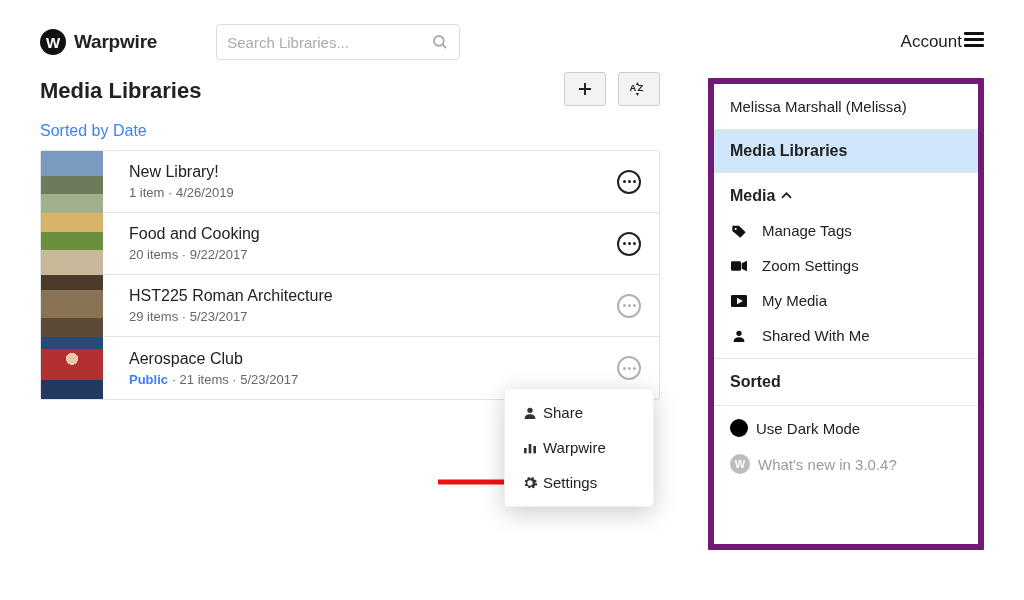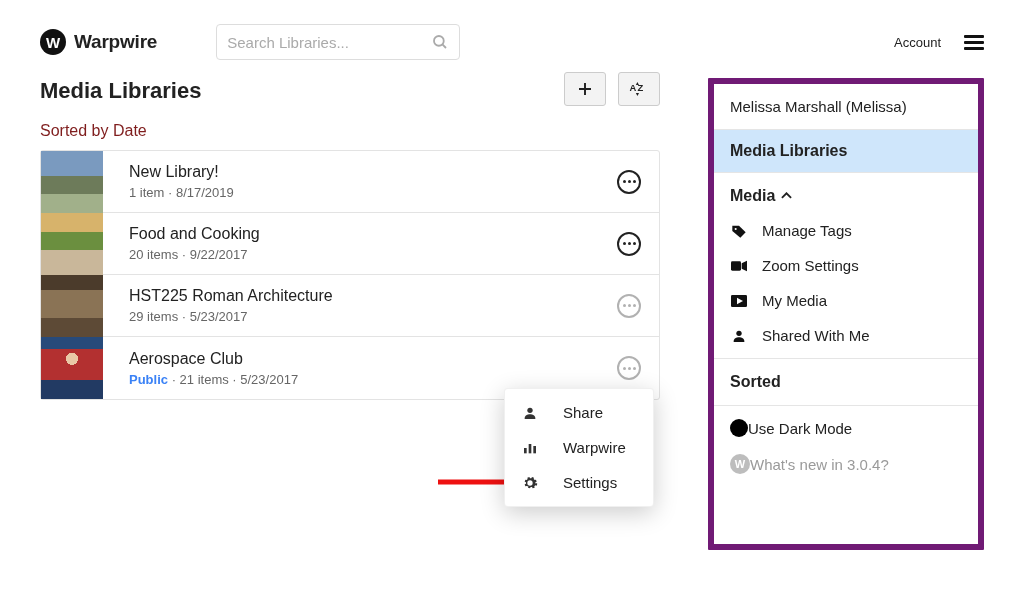--- a/index.html
+++ b/index.html
@@ -46,23 +46,23 @@
   .search input {
     border: none; outline: none;
     flex: 1;
     font-size: 15px;
     color: #333;
     background: transparent;
   }
   .search input::placeholder { color: #aaa; }
   .spacer { flex: 1; }
   .account {
-    display: flex; align-items: center;
-    gap: 23px;
-    font-size: 13px;
+    display: flex; align-items: flex-start;
+    gap: 2px;
+    font-size: 17px;
   }
   .hamburger { display: flex; flex-direction: column; gap: 3px; cursor: pointer; }
   .hamburger span { width: 20px; height: 3px; background: #111; border-radius: 1px; }
 
   .main {
     display: flex;
     padding: 0 40px;
     gap: 48px;
   }
   .col-left { width: 620px; position: relative; }
@@ -83,21 +83,21 @@
     width: 42px; height: 34px;
     border: 1px solid #ccc;
     border-radius: 3px;
     background: #f3f3f3;
     display: flex; align-items: center; justify-content: center;
     cursor: pointer;
   }
   .sorted-by {
     margin: 18px 0 10px 0;
     font-size: 16px;
-    color: #7f1d1d;
+    color: #3b82f6;
   }
   .lib-list {
     border: 1px solid #e3e3e3;
     border-radius: 3px;
   }
   .lib-row {
     display: flex; align-items: center;
     height: 62px;
     border-bottom: 1px solid #e3e3e3;
     padding-right: 10px;
@@ -139,21 +139,21 @@
     width: 150px;
     background: #fff;
     border-radius: 4px;
     box-shadow: 0 6px 24px rgba(0,0,0,0.2);
     border: 1px solid rgba(0,0,0,0.06);
     padding: 6px 0;
     z-index: 10;
   }
   .popover-item {
     display: flex; align-items: center;
-    gap: 24px;
+    gap: 4px;
     padding: 9px 16px;
     font-size: 15px;
     cursor: pointer;
   }
   .pop-ico { width: 18px; display: flex; justify-content: center; color: #333; }
 
   .arrow {
     position: absolute;
     top: 394px; left: 398px;
     z-index: 9;
@@ -194,21 +194,21 @@
   .panel .logout {
     border-top: 1px solid #e5e5e5;
     padding: 14px 16px;
     font-weight: 700;
     font-size: 16px;
   }
   .panel .footer-item {
     border-top: 1px solid #e5e5e5;
     padding: 13px 16px;
     display: flex; align-items: center;
-    gap: 0;
+    gap: 8px;
     font-size: 15px;
   }
   .panel .footer-item.muted { color: #9a9a9a; }
   .dot { width: 18px; height: 18px; border-radius: 50%; background: #000; }
   .wmark { width: 20px; height: 20px; border-radius: 50%; background: #bdbdbd; color: #fff; display:flex;align-items:center;justify-content:center; font-size:11px; font-weight:700; }
 
   svg { display: block; }
 </style>
 </head>
 <body>
@@ -259,21 +259,21 @@
         </svg>
       </div>
     </div>
     <div class="sorted-by">Sorted by Date</div>
 
     <div class="lib-list">
       <div class="lib-row">
         <div class="thumb thumb-0"></div>
         <div class="lib-info">
           <div class="lib-title">New Library!</div>
-          <div class="lib-meta">1 item · 8/17/2019</div>
+          <div class="lib-meta">1 item · 4/26/2019</div>
         </div>
         <div class="more-btn">
             <span></span>
             <span></span>
             <span></span>
           </div>
       </div>
       <div class="lib-row">
         <div class="thumb thumb-1"></div>
         <div class="lib-info">

